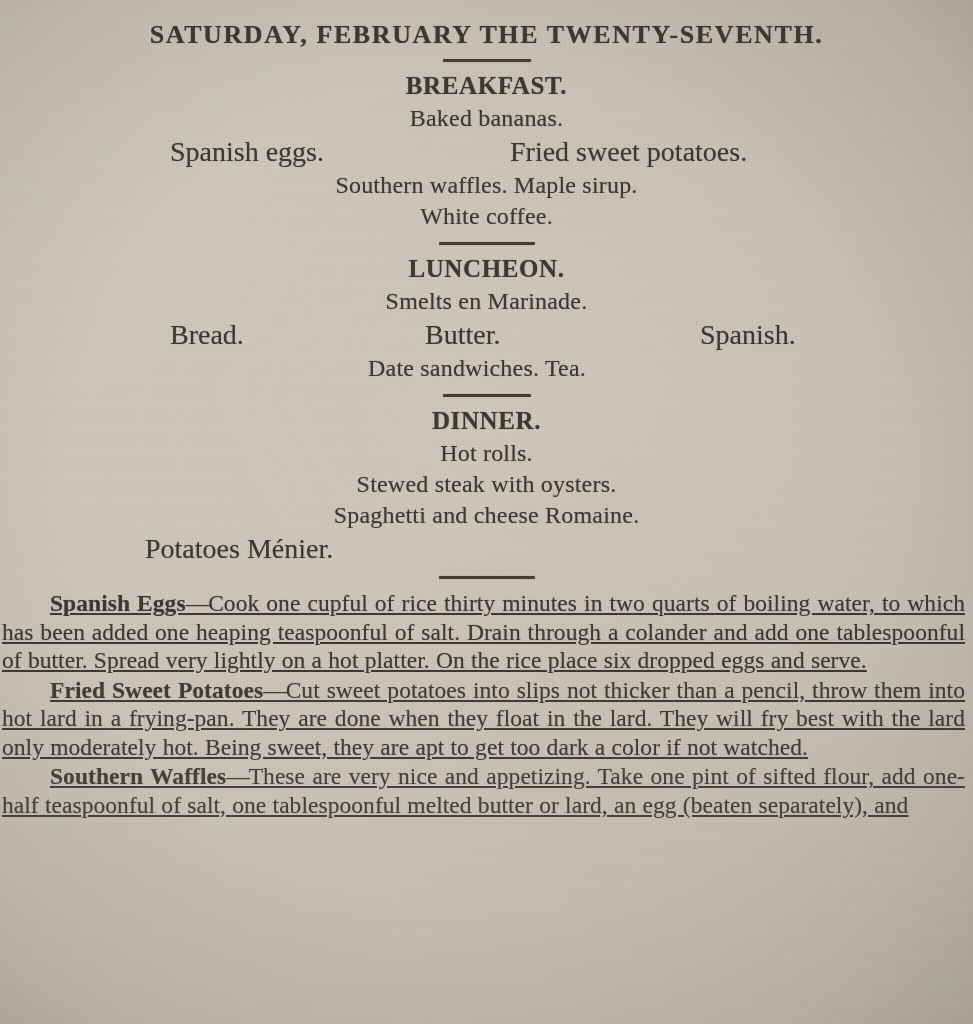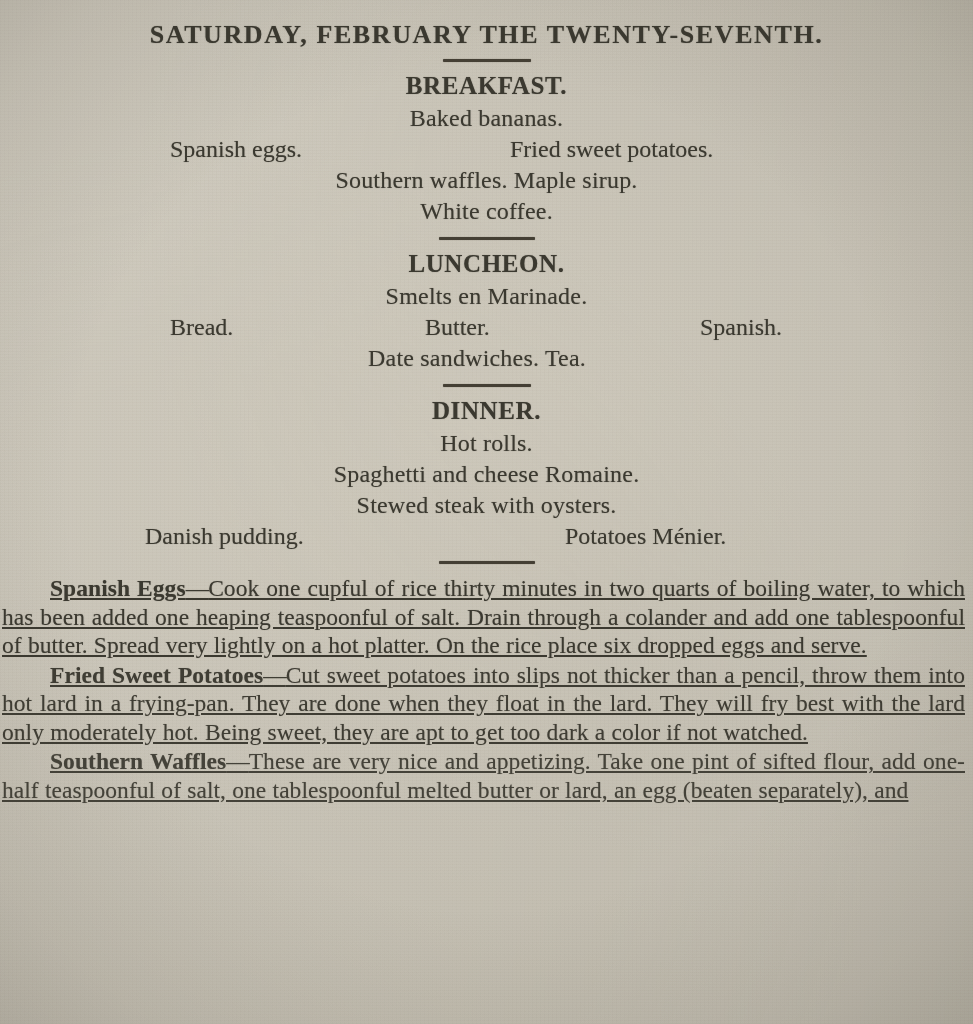--- a/index.html
+++ b/index.html
@@ -54,21 +54,21 @@
     letter-spacing:.6px;margin:10px 0 5px 0;
     text-shadow:0 0 1.1px rgba(58,56,47,.5);
   }
   .mline{
     text-align:center;font-size:24px;margin:0 0 4px 0;
     letter-spacing:.2px;
     text-shadow:0 0 1px rgba(58,56,47,.45);
     font-family:Liberation Serif, serif;
   }
   .mrow{
-    display:flex;font-size:24px;margin:0 0 4px 0;
+    display:flex;font-size:28px;margin:0 0 4px 0;
     text-shadow:0 0 1px rgba(58,56,47,.45);
     align-items:flex-end;
   }
   .mrow span{display:block;}
 
   
   .recipes{
     margin-top:9px;
     padding:0 8px 0 2px;
   }
@@ -122,25 +122,24 @@
         <span style="width:275px;text-align:left">Butter.</span>
         <span style="flex:1;text-align:left">Spanish.</span>
       </div>
       <div class="mline" style="padding-right:19px">Date sandwiches.     Tea.</div>
     </div>
     <div class="rule" style="margin-top:12px"></div>
 
     <div>
       <div class="section-head">DINNER.</div>
       <div class="mline">Hot rolls.</div>
+      <div class="mline">Stewed steak with oysters.</div>
       <div class="mline">Spaghetti and cheese Romaine.</div>
-      <div class="mline">Stewed steak with oysters.</div>
       <div class="mrow">
         <span style="width:145px"></span>
-        <span style="width:420px;text-align:left">Danish pudding.</span>
         <span style="flex:1;text-align:left">Potatoes Ménier.</span>
       </div>
     </div>
     <div class="rule wide" style="margin-top:11px"></div>
 
     <div class="recipes">
       <p class="recipe">
         <b>Spanish Eggs</b><span class="dash">—</span><span>Cook one cupful of rice thirty minutes in two quarts of boiling water, to which has been added one heaping teaspoonful of salt.  Drain through a colander and add one tablespoonful of butter.  Spread very lightly on a hot platter.  On the rice place six dropped eggs and serve.</span>
       </p>
       <p class="recipe fade1">

